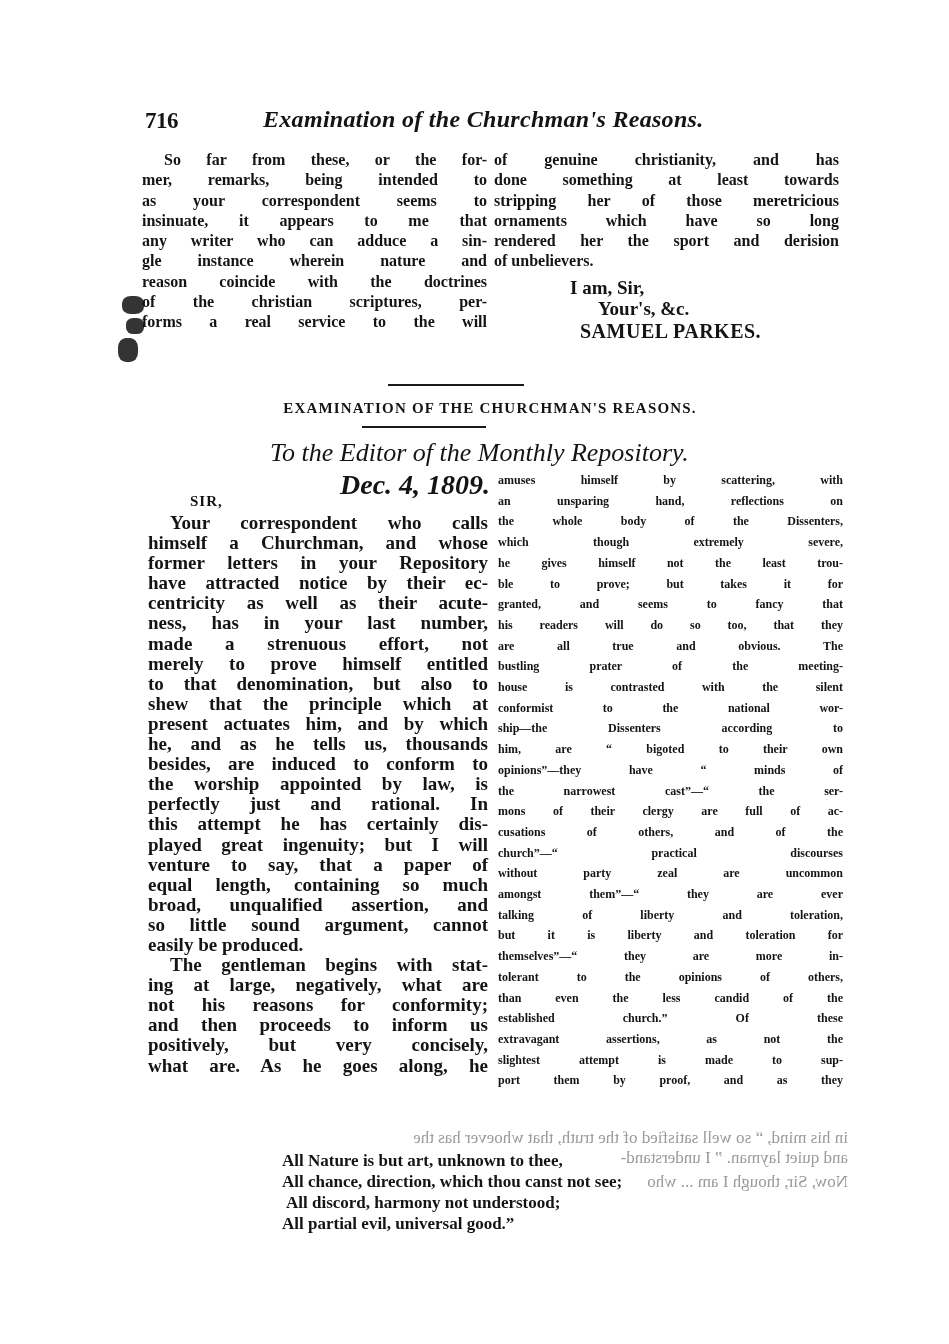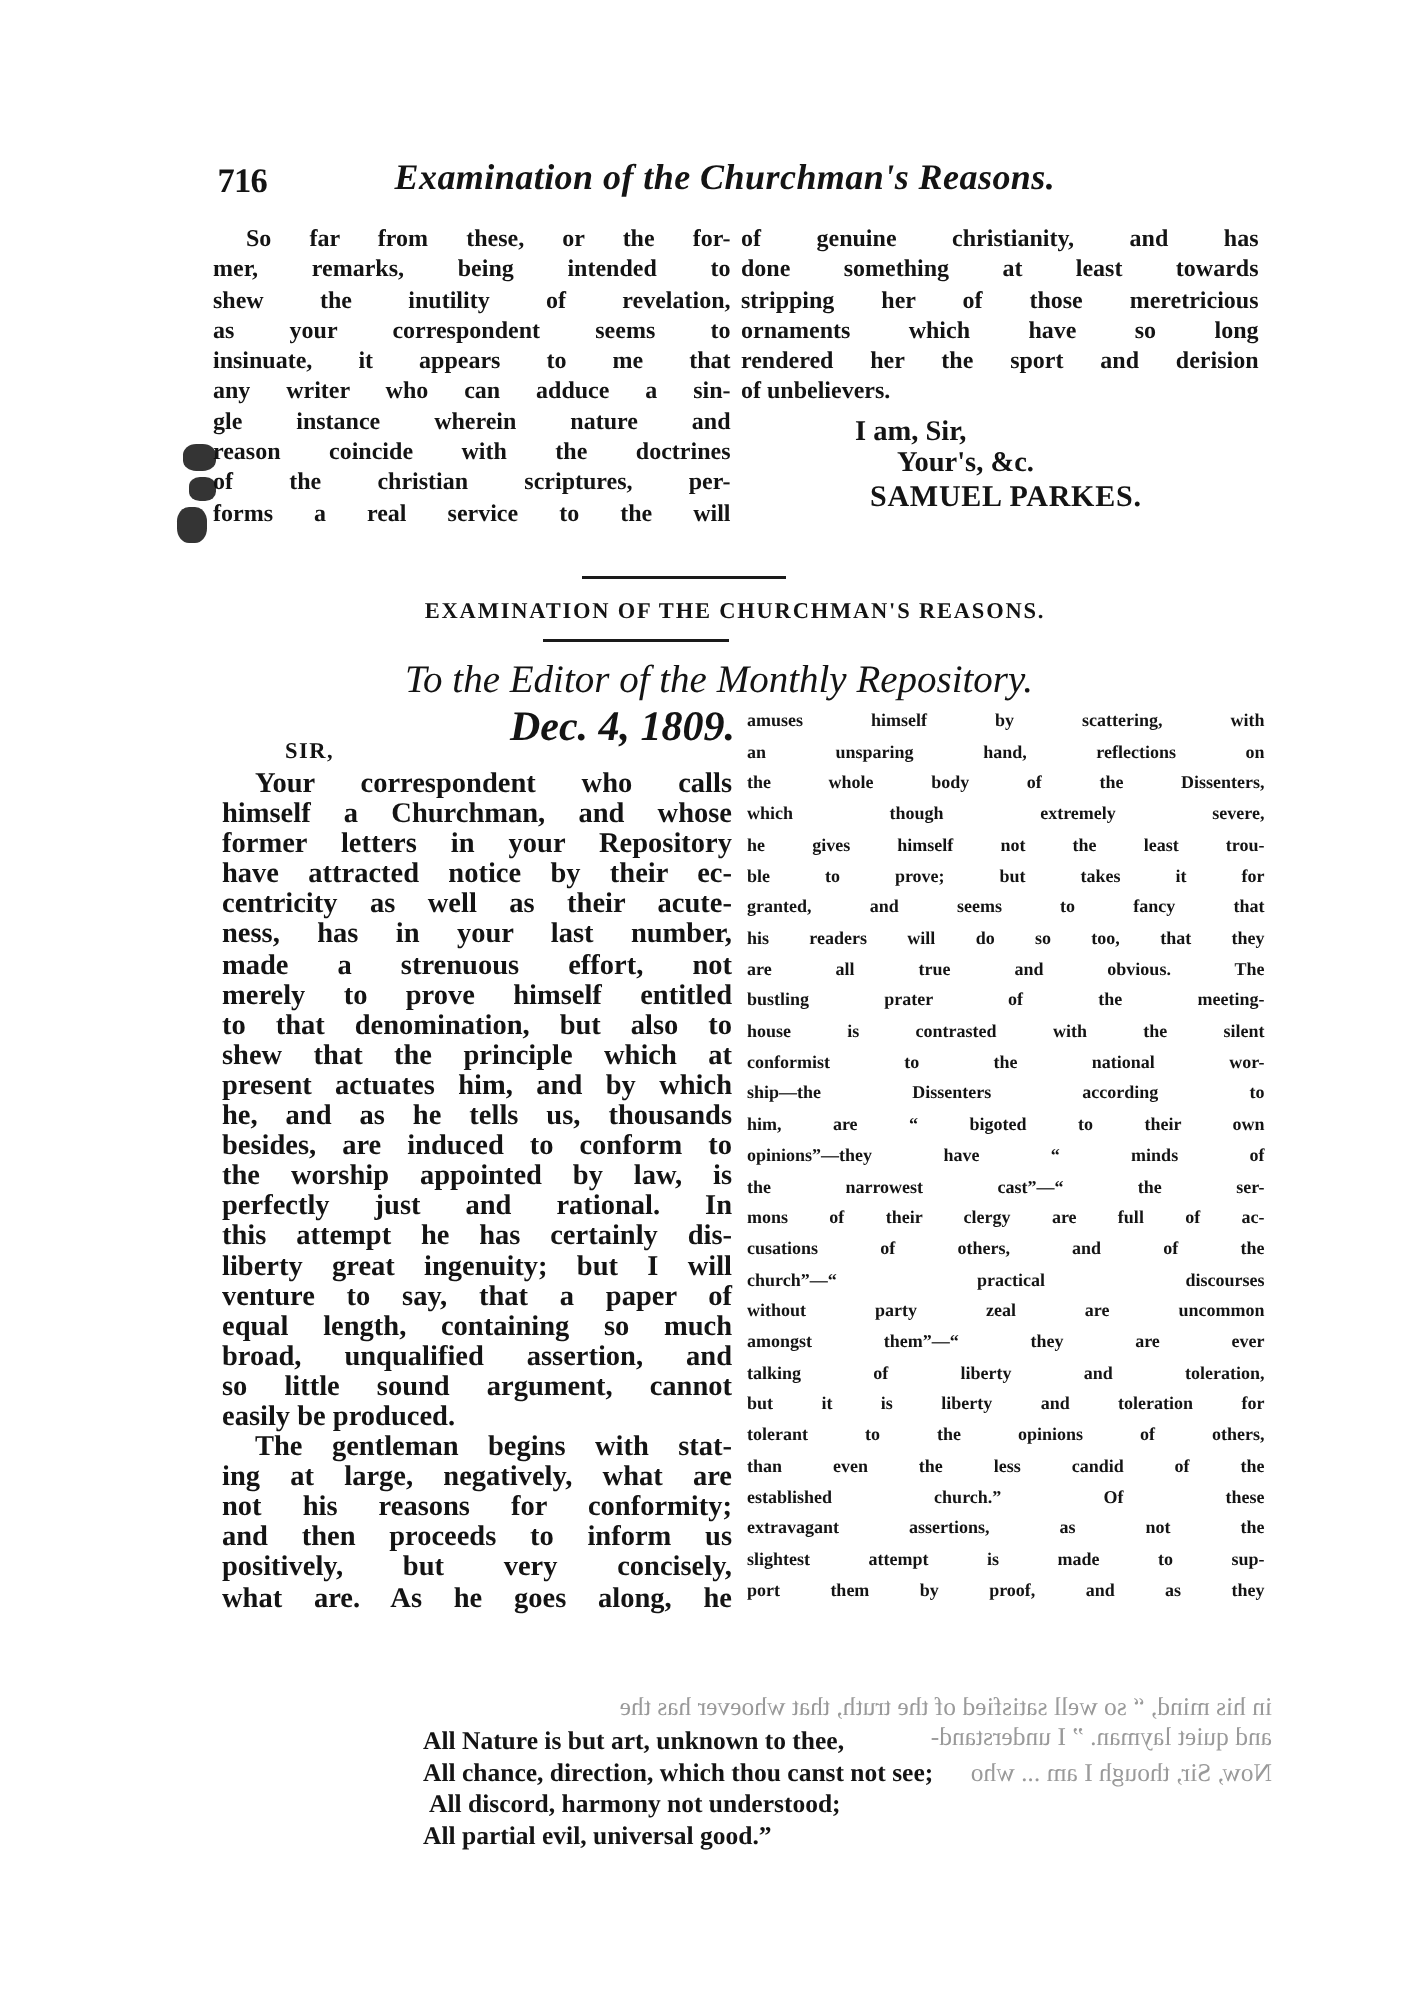--- a/index.html
+++ b/index.html
@@ -50,21 +50,20 @@
 <div class="page">
 
   <div class="running-head">
     <span class="page-number">716</span>
     <span class="running-title">Examination of the Churchman's Reasons.</span>
   </div>
 
   <div class="col col-left-top" style="top:150px; font-weight:bold; line-height:20.3px;">
     <span class="line indent">So far from these, or the for-</span>
     <span class="line">mer, remarks, being intended to</span>
-    <span class="line">shew the inutility of revelation,</span>
     <span class="line">as your correspondent seems to</span>
     <span class="line">insinuate, it appears to me that</span>
     <span class="line">any writer who can adduce a sin-</span>
     <span class="line">gle instance wherein nature and</span>
     <span class="line">reason coincide with the doctrines</span>
     <span class="line">of the christian scriptures, per-</span>
     <span class="line">forms a real service to the will</span>
   </div>
 
   <div class="col col-right-top" style="top:150px; font-weight:bold; line-height:20.3px;">
@@ -102,21 +101,21 @@
     <span class="line">made a strenuous effort, not</span>
     <span class="line">merely to prove himself entitled</span>
     <span class="line">to that denomination, but also to</span>
     <span class="line">shew that the principle which at</span>
     <span class="line">present actuates him, and by which</span>
     <span class="line">he, and as he tells us, thousands</span>
     <span class="line">besides, are induced to conform to</span>
     <span class="line">the worship appointed by law, is</span>
     <span class="line">perfectly just and rational. In</span>
     <span class="line">this attempt he has certainly dis-</span>
-    <span class="line">liberty great ingenuity; but I will</span>
+    <span class="line">played great ingenuity; but I will</span>
     <span class="line">venture to say, that a paper of</span>
     <span class="line">equal length, containing so much</span>
     <span class="line">broad, unqualified assertion, and</span>
     <span class="line">so little sound argument, cannot</span>
     <span class="line last">easily be produced.</span>
     <span class="line indent">The gentleman begins with stat-</span>
     <span class="line">ing at large, negatively, what are</span>
     <span class="line">not his reasons for conformity;</span>
     <span class="line">and then proceeds to inform us</span>
     <span class="line">positively, but very concisely,</span>
@@ -140,20 +139,21 @@
     <span class="line">him, are “ bigoted to their own</span>
     <span class="line">opinions”—they have “ minds of</span>
     <span class="line">the narrowest cast”—“ the ser-</span>
     <span class="line">mons of their clergy are full of ac-</span>
     <span class="line">cusations of others, and of the</span>
     <span class="line">church”—“ practical discourses</span>
     <span class="line">without party zeal are uncommon</span>
     <span class="line">amongst them”—“ they are ever</span>
     <span class="line">talking of liberty and toleration,</span>
     <span class="line">but it is liberty and toleration for</span>
+    <span class="line">themselves”—“ they are more in-</span>
     <span class="line">tolerant to the opinions of others,</span>
     <span class="line">than even the less candid of the</span>
     <span class="line">established church.” Of these</span>
     <span class="line">extravagant assertions, as not the</span>
     <span class="line">slightest attempt is made to sup-</span>
     <span class="line">port them by proof, and as they</span>
   </div>
 
   <div class="bottom-ghost" style="transform: scaleX(-1);">
     <div>in his mind, “ so well satisfied of the truth, that whoever has the</div>

